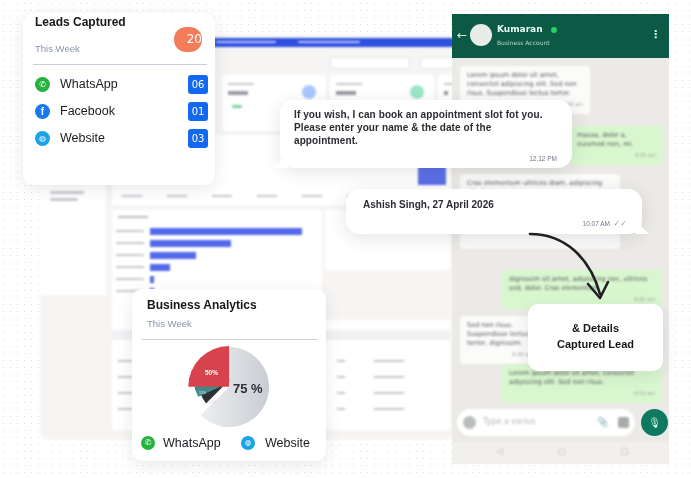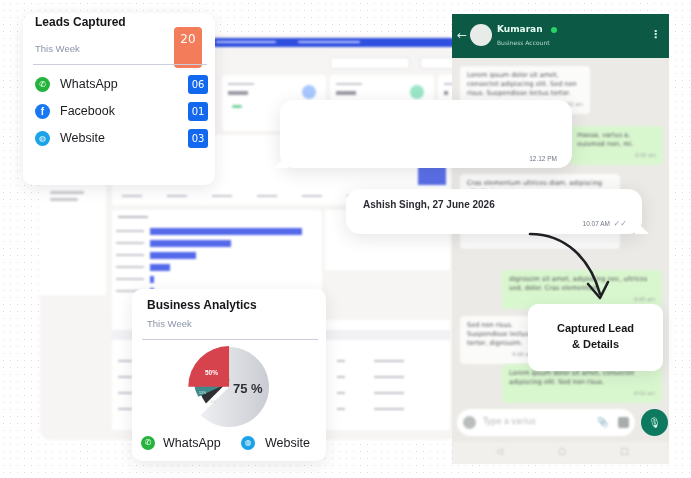--- a/index.html
+++ b/index.html
@@ -80,22 +80,22 @@
   
   .card {
     position: absolute; background: #ffffff; border-radius: 10px;
     box-shadow: 0 4px 16px rgba(40, 40, 60, 0.10);
   }
   .leads { left: 23px; top: 13px; width: 192px; height: 172px; }
   .card-title { position: absolute; left: 12px; font-size: 12px; font-weight: bold; color: #17171b; font-family: "Liberation Sans", sans-serif; }
   .card-sub { position: absolute; left: 12px; font-size: 9.5px; color: #8b93a8; font-family: "Liberation Sans", sans-serif; }
   .divider { position: absolute; left: 10px; height: 1px; background: #c9ced8; }
   .total-badge {
-    position: absolute; right: 13px; top: 14px; width: 28px; height: 41px; border-radius: 4px;
-    background: #f37d5a; color: #ffffff; font-size: 12px; text-align: center; line-height: 25px;
+    position: absolute; right: 13px; top: 14px; width: 28px; height: 25px; border-radius: 12px;
+    background: #f37d5a; color: #ffffff; font-size: 12px; text-align: right; line-height: 25px;
   }
   .row { position: absolute; left: 12px; width: 170px; height: 22px; }
   .row .ico {
     position: absolute; left: 0; top: 3px; width: 15px; height: 15px; border-radius: 50%;
     color: #fff; font-size: 8px; line-height: 15px; text-align: center; font-weight: bold;
   }
   .row .lbl { position: absolute; left: 25px; top: 3px; font-size: 12.5px; color: #1b1b20; font-family: "Liberation Sans", sans-serif; }
   .row .cnt {
     position: absolute; right: -3px; top: 1px; width: 20px; height: 19px; border-radius: 3px;
     background: #1268ee; color: #ffffff; font-size: 10px; text-align: center; line-height: 19px;
@@ -230,21 +230,21 @@
     <span class="wa-name">Kumaran</span>
     <span class="wa-online"></span>
     <span class="wa-sub">Business Account</span>
     <span class="wa-menu">⋮</span>
   </div>
 
   <div class="wa-bubble wa-in" style="left:8px;top:52px;width:130px">
     <span>Lorem ipsum dolor sit amet, consectet adipiscing elit. Sed non risus. Suspendisse lectus tortor.</span><span class="wa-time">8:32 am</span>
   </div>
   <div class="wa-bubble wa-out" style="left:118px;top:112px;width:93px">
-    <span>massa, varius a, euismod non, mi.</span><span class="wa-time">8:35 am</span>
+    <span>massa, dolor a, euismod non, mi.</span><span class="wa-time">8:35 am</span>
   </div>
   <div class="wa-bubble wa-in" style="left:8px;top:160px;width:160px;height:75px">
     <span>Cras elementum ultrices diam. adipiscing elit. Sed non risus.</span><span class="wa-time">8:40 am</span>
   </div>
   <div class="wa-bubble wa-out" style="left:50px;top:256px;width:160px">
     <span>dignissim sit amet, adipiscing nec, ultrices sed, dolor. Cras elementum.</span><span class="wa-time">8:45 am</span>
   </div>
   <div class="wa-bubble wa-in" style="left:8px;top:302px;width:80px">
     <span>Sed non risus. Suspendisse lectus tortor, dignissim.</span><span class="wa-time">8:48 am</span>
   </div>
@@ -285,37 +285,38 @@
     <span class="cnt">01</span>
   </div>
   <div class="row" style="top:115px">
     <span class="ico ico-web">◍</span>
     <span class="lbl">Website</span>
     <span class="cnt">03</span>
   </div>
 </div>
 
 <div class="bubble bubble-1">
+  <div class="msg">If you wish, I can book an appointment slot fot you. Please enter your name &amp; the date of the appointment.</div>
   <span class="bubble-time" style="right:15px;bottom:6px">12.12 PM</span>
 </div>
 
 <div class="bubble bubble-2">
-  <div class="msg">Ashish Singh, 27 June 2026</div>
+  <div class="msg">Ashish Singh, 27 April 2026</div>
   <span class="bubble-time" style="right:32px;bottom:7px">10.07 AM</span>
   <span class="ticks">✓✓</span>
 </div>
 
 <svg class="arrow" viewBox="0 0 100 80">
   <path d="M10 6 C 45 6, 70 30, 80 66" fill="none" stroke="#1f1f24" stroke-width="2.6" stroke-linecap="round"></path>
   <path d="M68 56 L80 70 L88 54" fill="none" stroke="#1f1f24" stroke-width="2.6" stroke-linecap="round" stroke-linejoin="round"></path>
 </svg>
 
 <div class="card captured">
+  <div class="t">&amp; Details</div>
   <div class="t">Captured Lead</div>
-  <div class="t">&amp; Details</div>
 </div>
 
 <div class="card channel">
   <div class="card-title" style="top:9px;left:15px">Business Analytics</div>
   <div class="card-sub" style="top:29px;left:15px">This Week</div>
   <div class="divider" style="top:50px;left:10px;width:176px"></div>
 
   <svg class="pie" viewBox="0 0 100 90">
     <defs>
       <linearGradient id="greyg" x1="0" x2="1" y1="0" y2="0">

